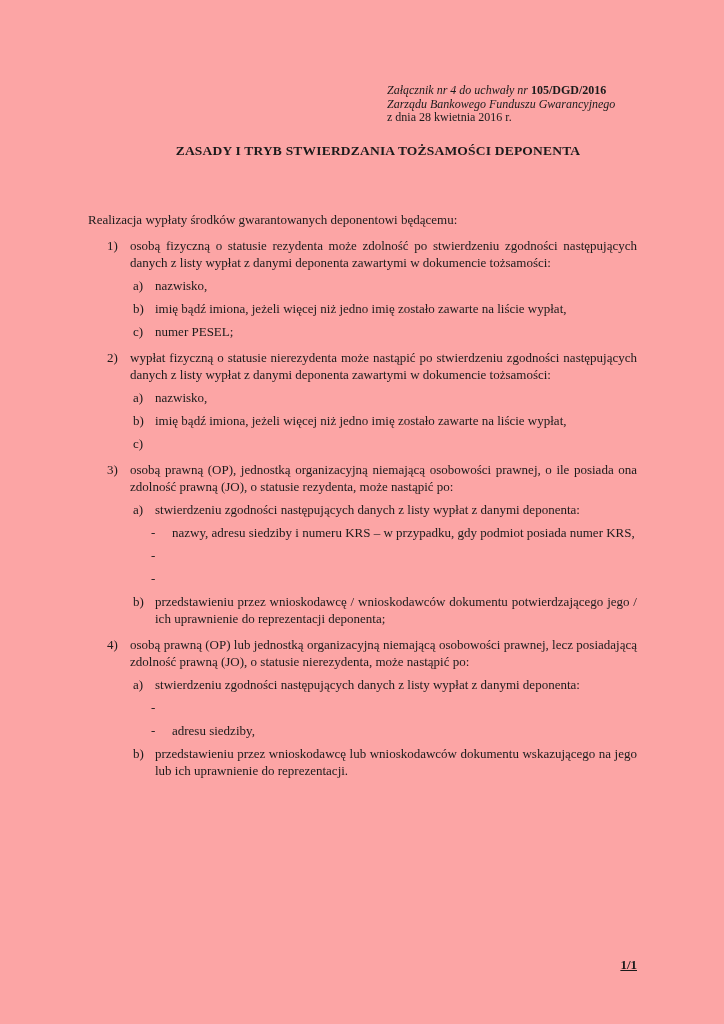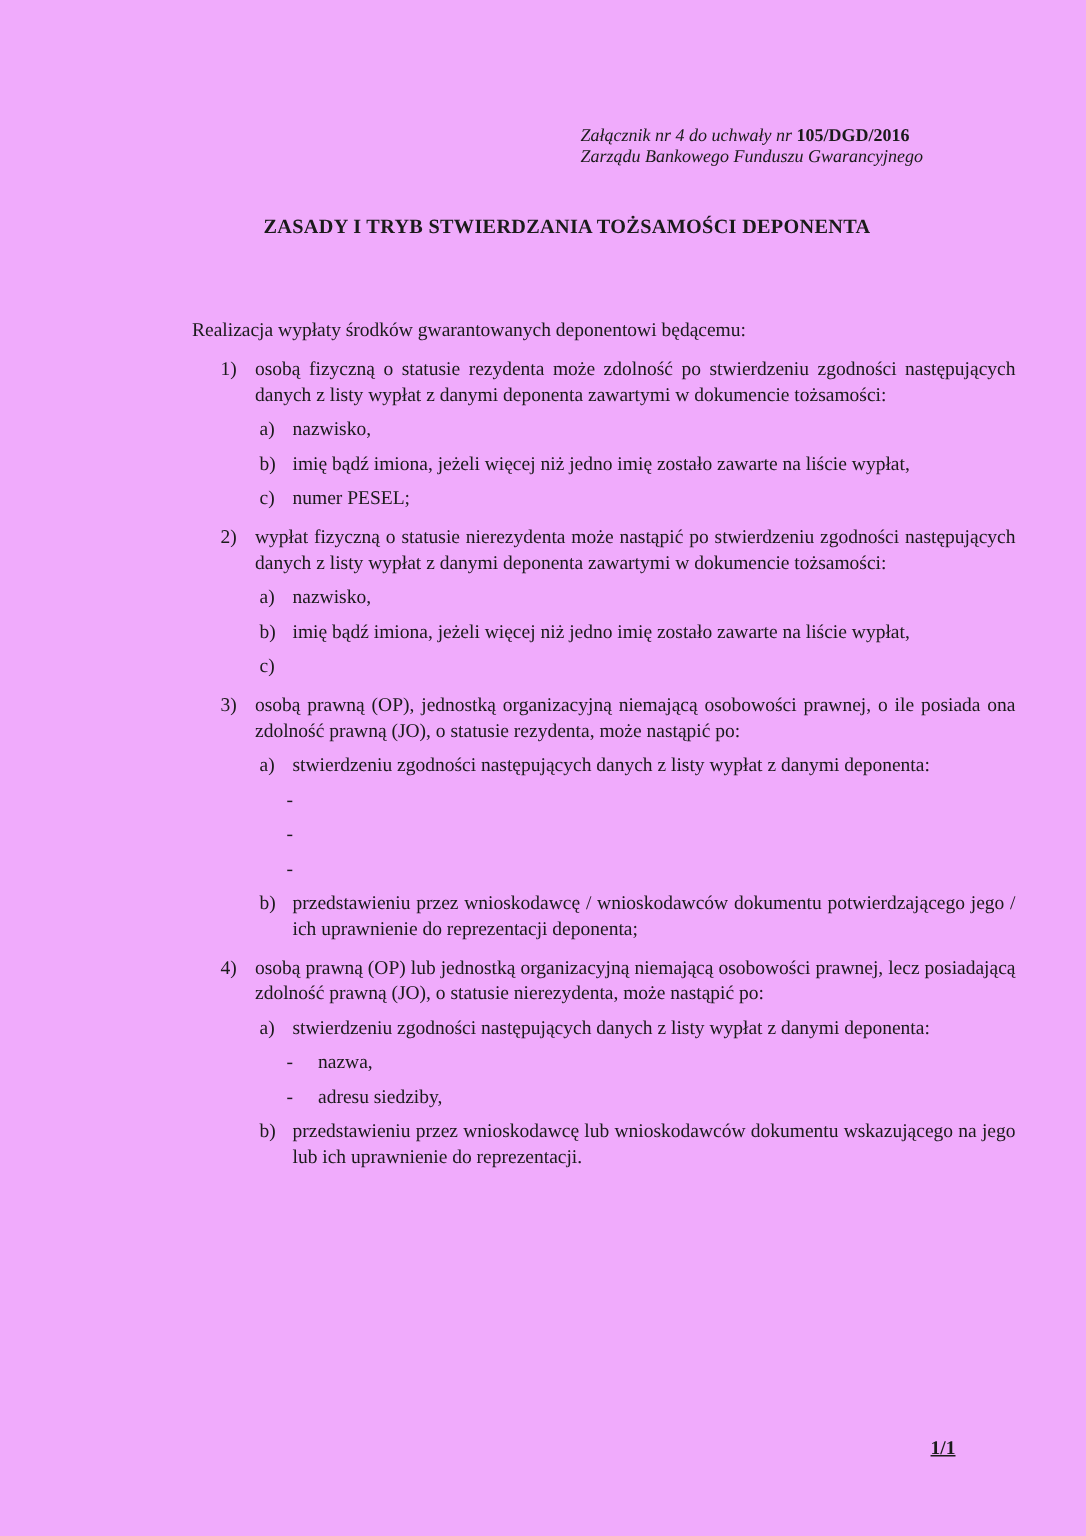--- a/index.html
+++ b/index.html
@@ -1,21 +1,21 @@
 <!DOCTYPE html>
 <html><head>
 <meta charset="utf-8">
 <style>
   html, body { margin: 0; padding: 0; background: #e8e8e8; }
   .page {
     position: relative;
     width: 724px;
     height: 1024px;
     margin: 0 auto;
-    background: #f0abfc;
+    background: #fca5a5;
     color: #1b1b1b;
     font-family: "Liberation Serif", "DejaVu Serif", serif;
     font-size: 13px;
     line-height: 17px;
     overflow: hidden;
   }
   .header-block {
     position: absolute;
     left: 387px;
     top: 84px;
@@ -33,21 +33,20 @@
     text-align: center;
     font-weight: bold;
     font-size: 13.5px;
     letter-spacing: 0.2px;
   }
   .content {
     position: absolute;
     left: 88px;
     top: 211px;
     width: 549px;
-    margin-left: 40px;
   }
   .row { display: flex; }
   .row .m { flex: 0 0 auto; }
   .row .t { flex: 1 1 auto; text-align: justify; }
   .l1 { padding-left: 19px; margin-top: 9px; }
   .l1 > .m { width: 23px; }
   .l2 { padding-left: 45px; margin-top: 6px; }
   .l2 > .m { width: 22px; }
   .l3 { padding-left: 63px; margin-top: 6px; }
   .l3 > .m { width: 21px; }
@@ -64,20 +63,21 @@
 </head>
 <body>
 
 <div class="page">
 
   <div class="header-block">
     <div>
       <span class="italic">Załącznik nr 4 do uchwały nr</span><span class="semib"> 105/DGD/2016</span>
     </div>
     <div class="italic">Zarządu Bankowego Funduszu Gwarancyjnego</div>
+    <div>z dnia 28 kwietnia 2016 r.</div>
   </div>
 
   <div class="doc-title">ZASADY I TRYB STWIERDZANIA TOŻSAMOŚCI DEPONENTA</div>
 
   <div class="content">
 
     <div class="intro">Realizacja wypłaty środków gwarantowanych deponentowi będącemu:</div>
 
     <div class="row l1">
       <span class="m">1)</span>
@@ -115,20 +115,21 @@
     <div class="row l1">
       <span class="m">3)</span>
       <div class="t">osobą prawną (OP), jednostką organizacyjną niemającą osobowości prawnej, o ile posiada ona zdolność prawną (JO), o statusie rezydenta, może nastąpić po:</div>
     </div>
     <div class="row l2">
       <span class="m">a)</span>
       <div class="t">stwierdzeniu zgodności następujących danych z listy wypłat z danymi deponenta:</div>
     </div>
     <div class="row l3">
       <span class="m">-</span>
+      <div class="t">nazwy, adresu siedziby i numeru KRS – w przypadku, gdy podmiot posiada numer KRS,</div>
     </div>
     <div class="row l3">
       <span class="m">-</span>
     </div>
     <div class="row l3">
       <span class="m">-</span>
     </div>
     <div class="row l2">
       <span class="m">b)</span>
       <div class="t">przedstawieniu przez wnioskodawcę / wnioskodawców dokumentu potwierdzającego jego / ich uprawnienie do reprezentacji deponenta;</div>
@@ -137,21 +138,20 @@
     <div class="row l1">
       <span class="m">4)</span>
       <div class="t">osobą prawną (OP) lub jednostką organizacyjną niemającą osobowości prawnej, lecz posiadającą zdolność prawną (JO), o statusie nierezydenta, może nastąpić po:</div>
     </div>
     <div class="row l2">
       <span class="m">a)</span>
       <div class="t">stwierdzeniu zgodności następujących danych z listy wypłat z danymi deponenta:</div>
     </div>
     <div class="row l3">
       <span class="m">-</span>
-      <div class="t">nazwa,</div>
     </div>
     <div class="row l3">
       <span class="m">-</span>
       <div class="t">adresu siedziby,</div>
     </div>
     <div class="row l2">
       <span class="m">b)</span>
       <div class="t">przedstawieniu przez wnioskodawcę lub wnioskodawców dokumentu wskazującego na jego lub ich uprawnienie do reprezentacji.</div>
     </div>
 

